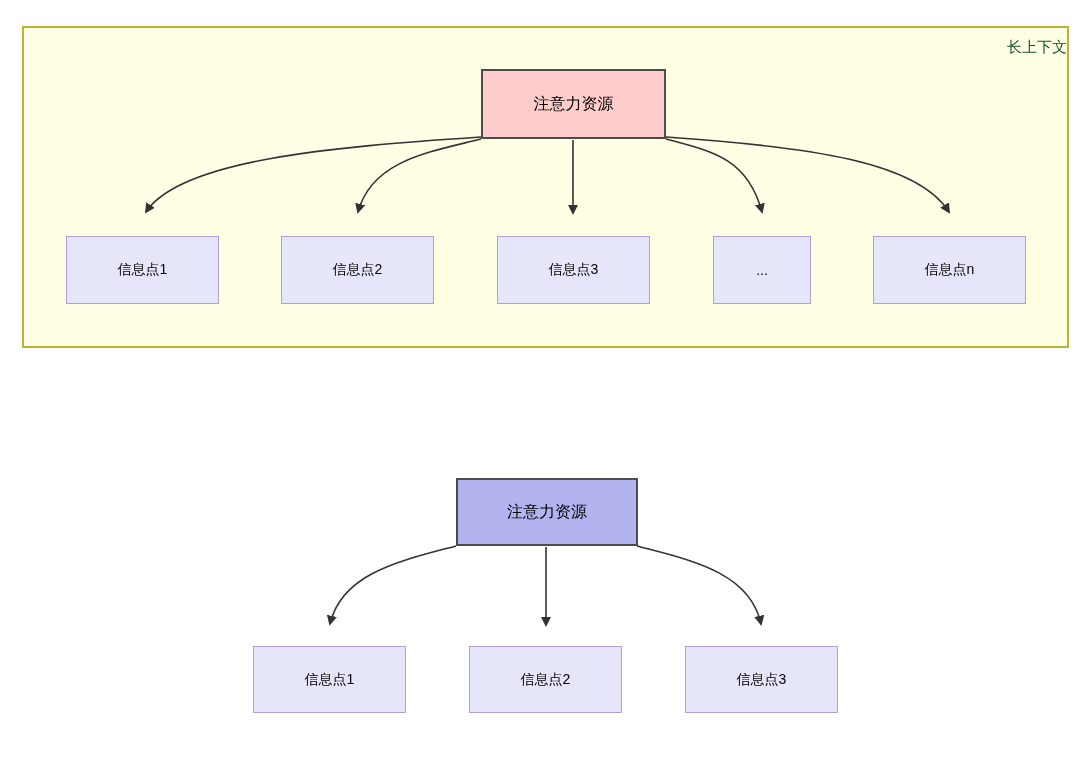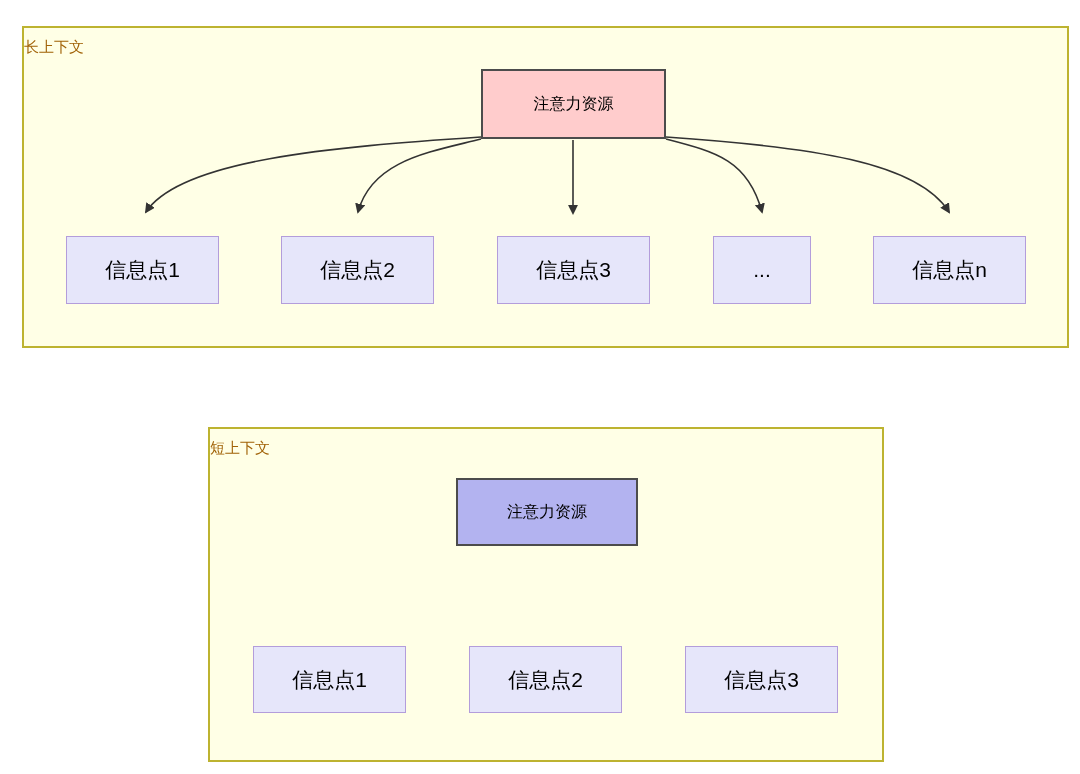--- a/index.html
+++ b/index.html
@@ -22,23 +22,23 @@
   }
   .group-box {
     position: absolute;
     background: #FFFFE6;
     border: 2px solid #BDB330;
     box-sizing: border-box;
   }
   .group-title {
     position: absolute;
     width: 100%;
-    text-align: left;
+    text-align: right;
     font-size: 15px;
-    color: #a16207;
+    color: #14532d;
     top: 10px;
     left: 0;
     user-select: none;
   }
   .node {
     position: absolute;
     box-sizing: border-box;
     display: flex;
     align-items: center;
     justify-content: center;
@@ -50,21 +50,21 @@
     background: #FFCCCC;
     border: 2px solid #4C4C4C;
   }
   .node-root-short {
     background: #B3B3F0;
     border: 2px solid #4C4C4C;
   }
   .node-leaf {
     background: #E6E6FA;
     border: 1.5px solid #B39DDB;
-    font-size: 21px;
+    font-size: 14px;
   }
   .edges {
     position: absolute;
     left: 0; top: 0;
     width: 1080px;
     height: 774px;
     pointer-events: none;
   }
 </style>
 </head>
@@ -113,23 +113,20 @@
   <div class="node node-leaf" style="left:497px; top:236px; width:153px; height:68px;">
     <span>信息点3</span>
   </div>
   <div class="node node-leaf" style="left:713px; top:236px; width:98px; height:68px;">
     <span>...</span>
   </div>
   <div class="node node-leaf" style="left:873px; top:236px; width:153px; height:68px;">
     <span>信息点n</span>
   </div>
 
-  <div class="group-box" style="left:208px; top:427px; width:676px; height:335px;">
-    <div class="group-title">短上下文</div>
-  </div>
 
   <div class="node node-root-short" style="left:456px; top:478px; width:182px; height:68px;">
     <span>注意力资源</span>
   </div>
 
   <div class="node node-leaf" style="left:253px; top:646px; width:153px; height:67px;">
     <span>信息点1</span>
   </div>
   <div class="node node-leaf" style="left:469px; top:646px; width:153px; height:67px;">
     <span>信息点2</span>

